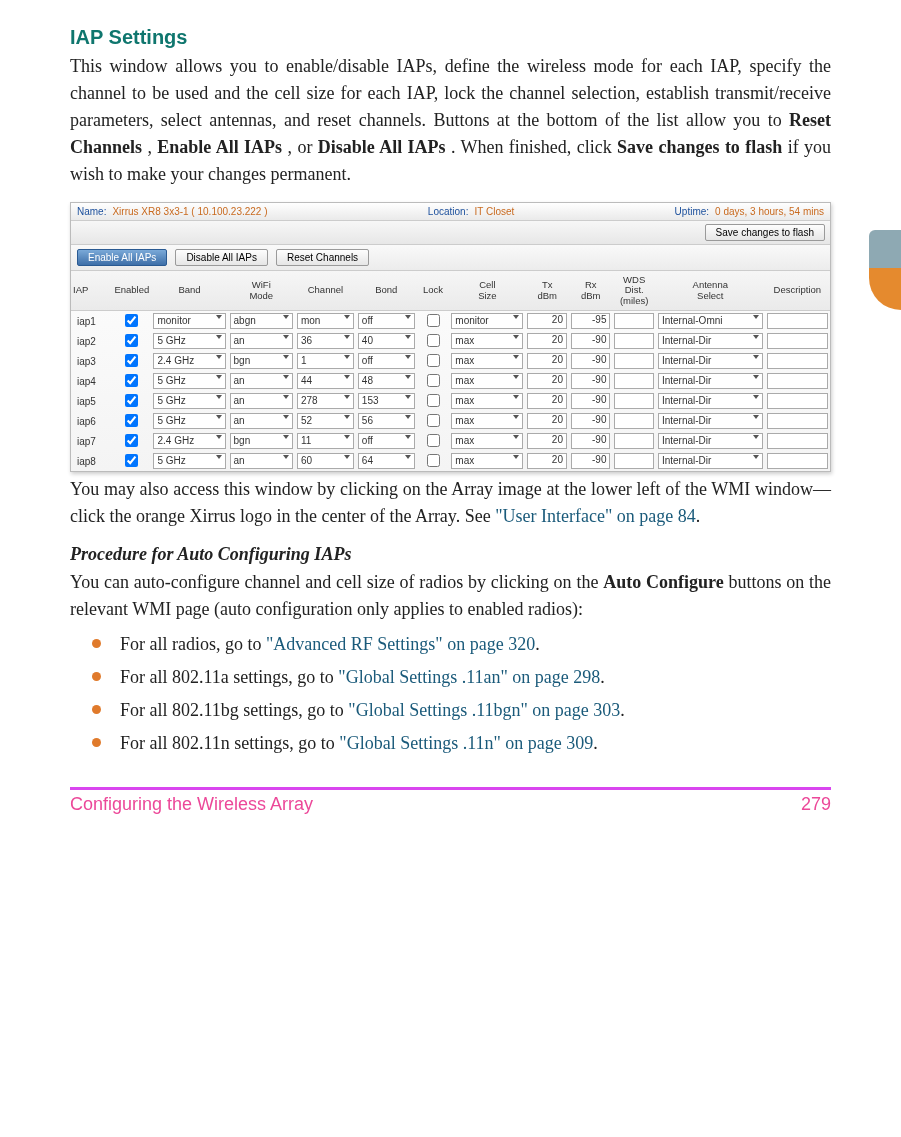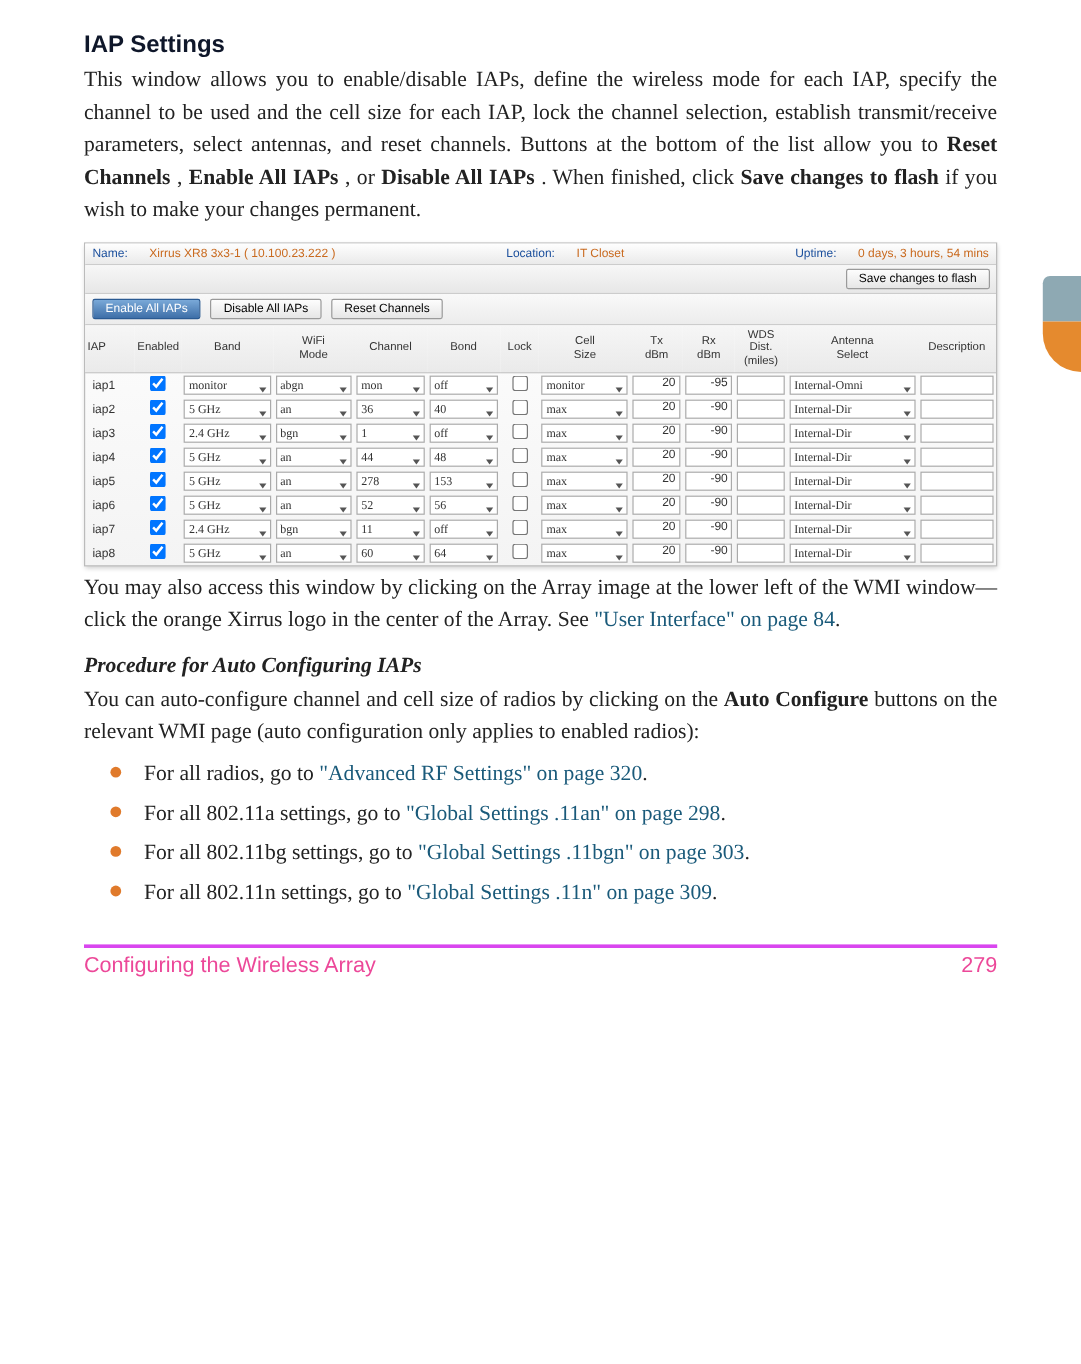--- a/index.html
+++ b/index.html
@@ -28,21 +28,21 @@
     font-family: Arial, Helvetica, sans-serif;
     font-size: 18px;
   }
   .logo {
     height: 22px;
     display: flex;
     align-items: center;
   }
   .logo svg { height: 22px; }
   .section-heading {
-    color: #0f172a;
+    color: #0f766e;
     font-family: Arial, Helvetica, sans-serif;
     font-weight: bold;
     font-size: 20px;
     margin: 6px 0 4px 0;
   }
   .body-para {
     text-align: justify;
     line-height: 1.5;
     margin: 2px 0 14px 0;
   }
@@ -106,21 +106,21 @@
     border: 1px solid #bbb;
     font-family: Arial, Helvetica, sans-serif;
     font-size: 10px;
     color: #333;
     margin: 6px 0 4px 0;
     box-shadow: 1px 2px 4px rgba(0,0,0,0.2);
   }
   .shot .topbar {
     display: flex;
     align-items: center;
-    gap: 18px;
+    gap: 6px;
     background: linear-gradient(#fefefe,#eaeaea);
     padding: 3px 6px;
     border-bottom: 1px solid #ccc;
     font-size: 10px;
   }
   .shot .lbl { color: #1b4f9c; }
   .shot .val-orange { color: #c96a1f; }
   .shot .spacer { flex: 1; }
   .shot .savebar {
     display:flex; justify-content:flex-end;
@@ -149,23 +149,23 @@
     background: linear-gradient(#f6f6f6,#eaeaea);
     border-bottom:1px solid #ccc;
   }
   .shot td {
     padding:2px 2px;
     text-align:center;
     font-size:10px;
   }
   .shot td.left { text-align:left; padding-left:6px; }
   .shot .sel {
-    display:flex; align-items:flex-end; justify-content:space-between;
+    display:flex; align-items:flex-start; justify-content:space-between;
     background:#fff; border:1px solid #aaa;
-    padding:1px 3px; height:16px; font-size:10px;font-family:Liberation Serif, serif;
+    padding:1px 3px; height:16px; font-size:10px;
   }
   .shot .sel .caret {
     width:0;height:0;border-left:3px solid transparent;border-right:3px solid transparent;border-top:4px solid #555;
   }
   .shot .inp {
     background:#fff; border:1px solid #aaa;
     height:16px; padding:0 3px; font-size:10px; text-align:right;
   }
   .shot input[type=checkbox]{ margin:0; }
   .shot col.c-iap{width:38px}

